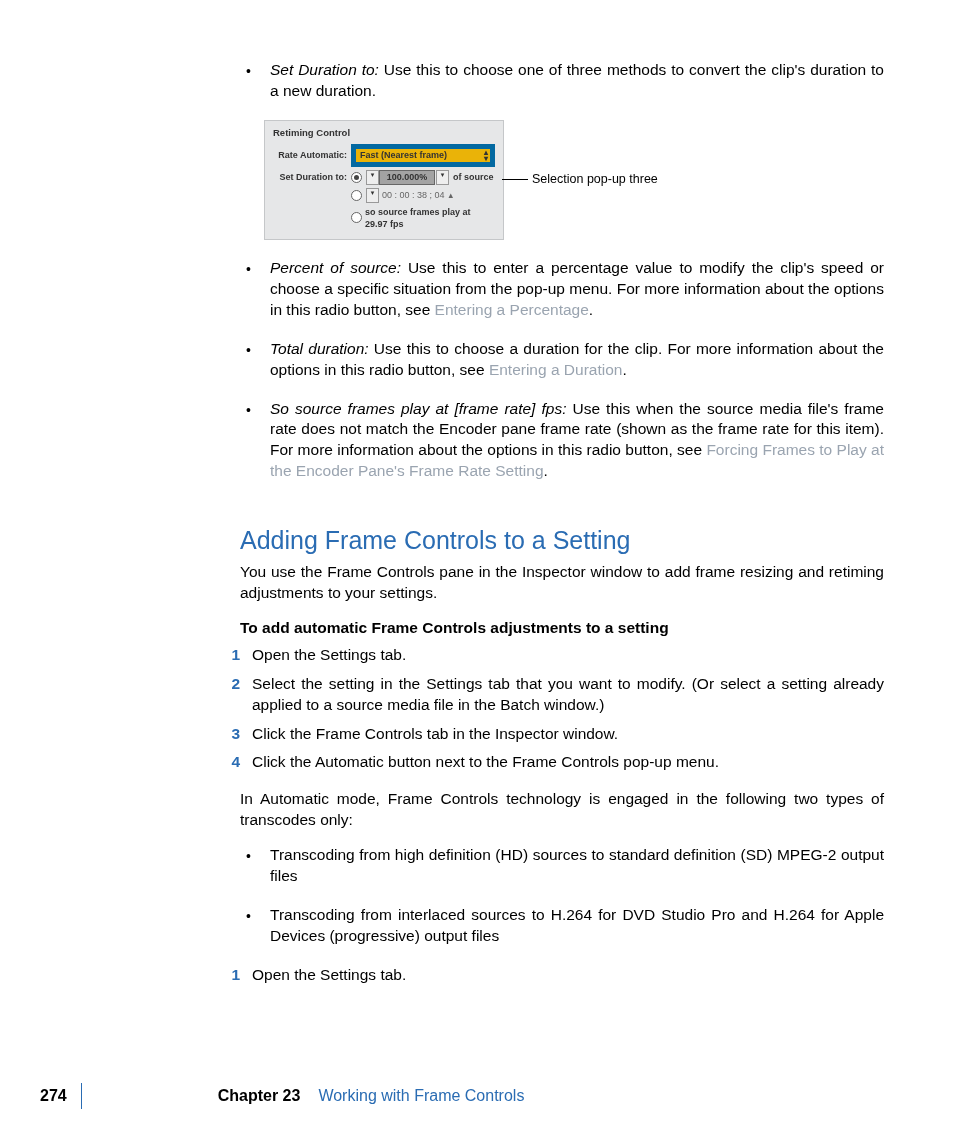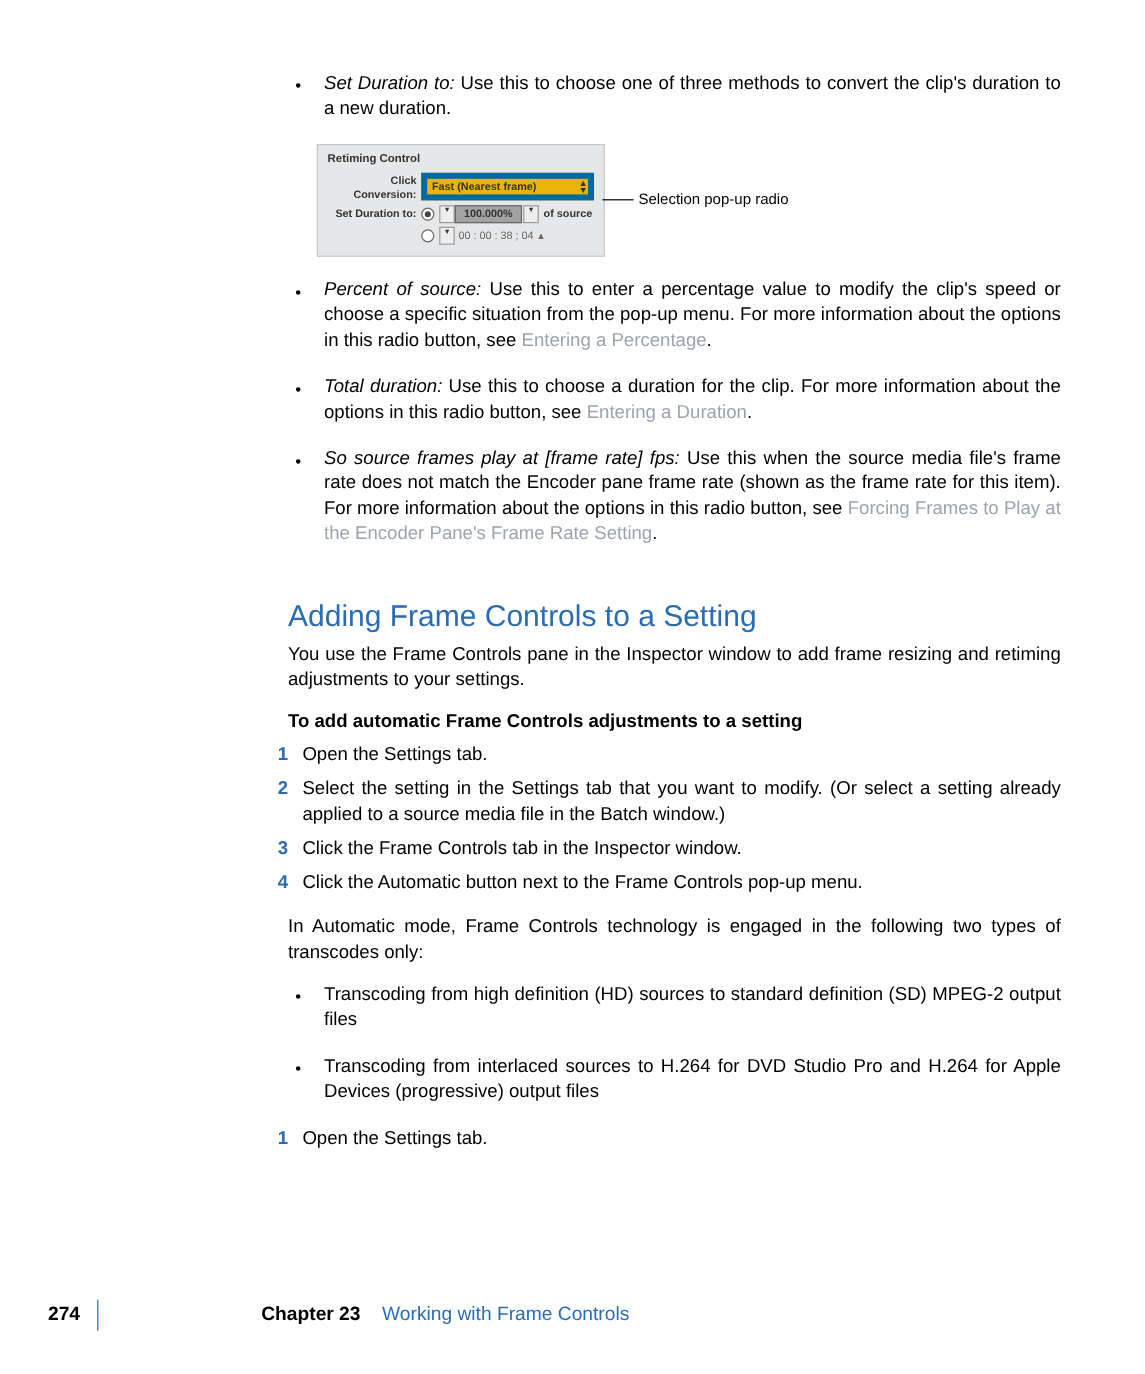--- a/index.html
+++ b/index.html
@@ -208,43 +208,47 @@
     <div class="bullet-dot">•</div>
     <div class="bullet-body">
       <span class="term">Set Duration to:</span><span>  Use this to choose one of three methods to convert the clip's duration to a new duration.</span>
     </div>
   </div>
 
   <div class="figure-block">
     <div class="panel">
       <div class="panel-title">Retiming  Control</div>
       <div class="panel-row">
-        <div class="panel-label">Click Conversion:</div>
+        <div class="panel-label">Rate Automatic:</div>
         <div class="dd">
           <span>Fast (Nearest frame)</span>
           <span class="dd-ar">▴<br>▾</span>
         </div>
       </div>
       <div class="panel-row">
         <div class="panel-label">Set Duration to:</div>
         <div class="radio sel"></div>
         <div class="step">▾</div>
         <div class="field">100.000%</div>
         <div class="step">▾</div>
         <span style="margin-left:4px;font-weight:600">of source</span>
       </div>
       <div class="panel-row" style="padding-left:78px">
         <div class="radio"></div>
         <div class="step">▾</div>
         <span class="tc">00 : 00 : 38 ; 04</span>
         <span class="tc" style="margin-left:4px">▴</span>
       </div>
+      <div class="panel-row" style="padding-left:78px">
+        <div class="radio"></div>
+        <span style="font-weight:600">so source frames play at 29.97 fps</span>
+      </div>
     </div>
     <div class="callout-line"></div>
-    <div class="callout-text">Selection pop-up radio</div>
+    <div class="callout-text">Selection pop-up three</div>
   </div>
 
   <div class="bullet-item">
     <div class="bullet-dot">•</div>
     <div class="bullet-body">
       <span class="term">Percent of source:</span><span>  Use this to enter a percentage value to modify the clip's speed or choose a specific situation from the pop-up menu. For more information about the options in this radio button, see </span><span class="link">Entering a Percentage</span><span>.</span>
     </div>
   </div>
 
   <div class="bullet-item">

